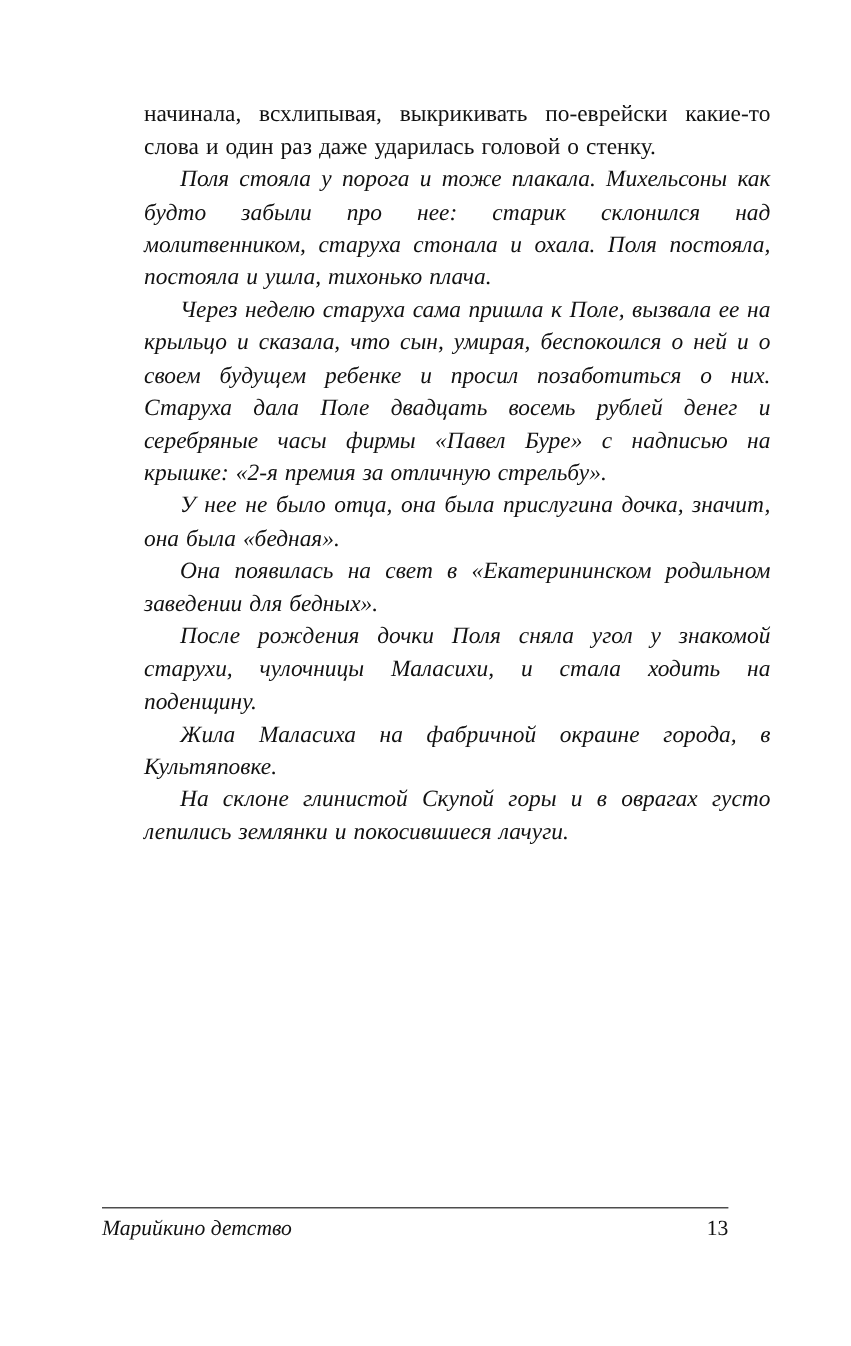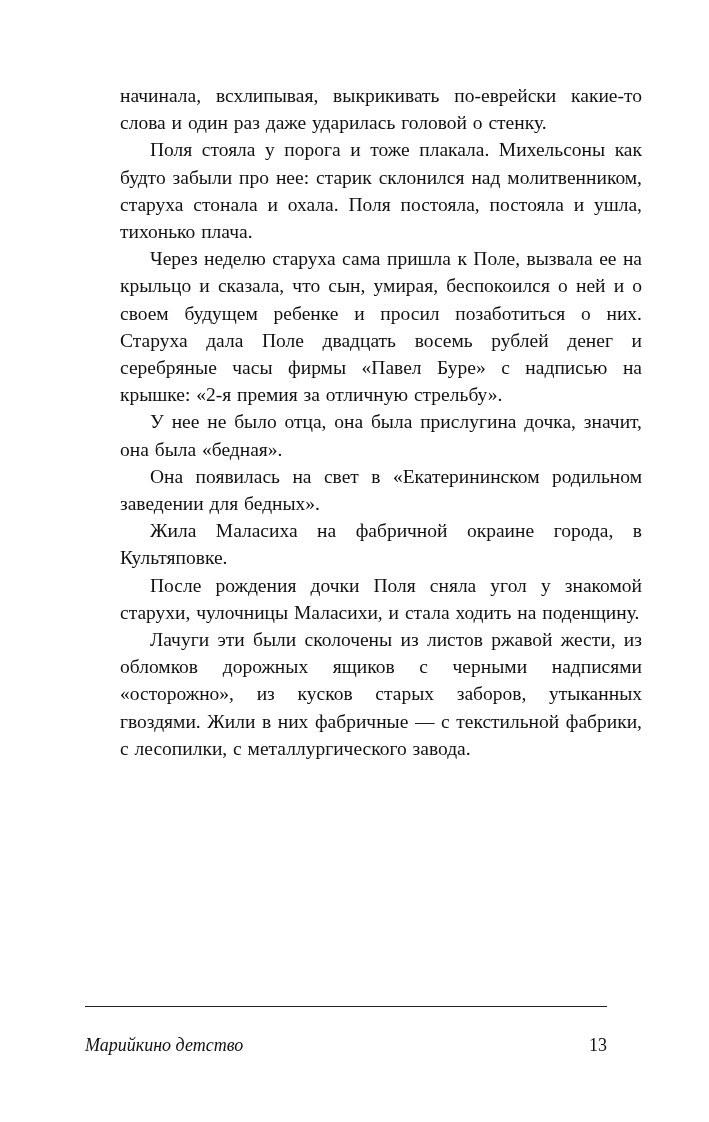--- a/index.html
+++ b/index.html
@@ -27,28 +27,29 @@
   }
   .text-block p {
     margin: 0;
     font-size: 19.5px;
     line-height: 27.2px;
     text-align: justify;
     word-spacing: 1px;
   }
   .text-block p.indent {
     text-indent: 30px;
+    font-style: italic;
   }
   .running-footer {
     position: absolute;
     left: 85px;
     width: 522px;
     top: 1006px;
     border-top: 1px solid #222222;
-    padding-top: 27px;
+    padding-top: 5px;
     display: flex;
     justify-content: space-between;
     align-items: baseline;
     font-size: 18px;
     line-height: 22px;
   }
   .footer-title {
     font-style: italic;
   }
   .footer-page {
@@ -59,23 +60,23 @@
 <body>
 
 <div class="page">
 
   <div class="text-block">
     <p>начинала, всхлипывая, выкрикивать по-еврейски какие-то слова и один раз даже ударилась головой о стенку.</p>
     <p class="indent">Поля стояла у порога и тоже плакала. Михельсоны как будто забыли про нее: старик склонился над молитвенником, старуха стонала и охала. Поля постояла, постояла и ушла, тихонько плача.</p>
     <p class="indent">Через неделю старуха сама пришла к Поле, вызвала ее на крыльцо и сказала, что сын, умирая, беспокоился о ней и о своем будущем ребенке и просил позаботиться о них. Старуха дала Поле двадцать восемь рублей денег и серебряные часы фирмы «Павел Буре» с надписью на крышке: «2-я премия за отличную стрельбу».</p>
     <p class="indent">У нее не было отца, она была прислугина дочка, значит, она была «бедная».</p>
     <p class="indent">Она появилась на свет в «Екатерининском родильном заведении для бедных».</p>
+    <p class="indent">После рождения дочки Поля сняла угол у знакомой старухи, чулочницы Маласихи, и стала ходить на поденщину.</p>
     <p class="indent">Жила Маласиха на фабричной окраине города, в Культяповке.</p>
-    <p class="indent">После рождения дочки Поля сняла угол у знакомой старухи, чулочницы Маласихи, и стала ходить на поденщину.</p>
-    <p class="indent">Лачуги эти были сколочены из листов ржавой жести, из обломков дорожных ящиков с черными надписями «осторожно», из кусков старых заборов, утыканных гвоздями. Жили в них фабричные — с текстильной фабрики, с лесопилки, с металлургического завода.</p>
+    <p class="indent">На склоне глинистой Скупой горы и в оврагах густо лепились землянки и покосившиеся лачуги.</p>
   </div>
 
   <div class="running-footer">
     <span class="footer-title">Марийкино детство</span>
     <span class="footer-page">13</span>
   </div>
 
 </div>
 
 </body></html>

